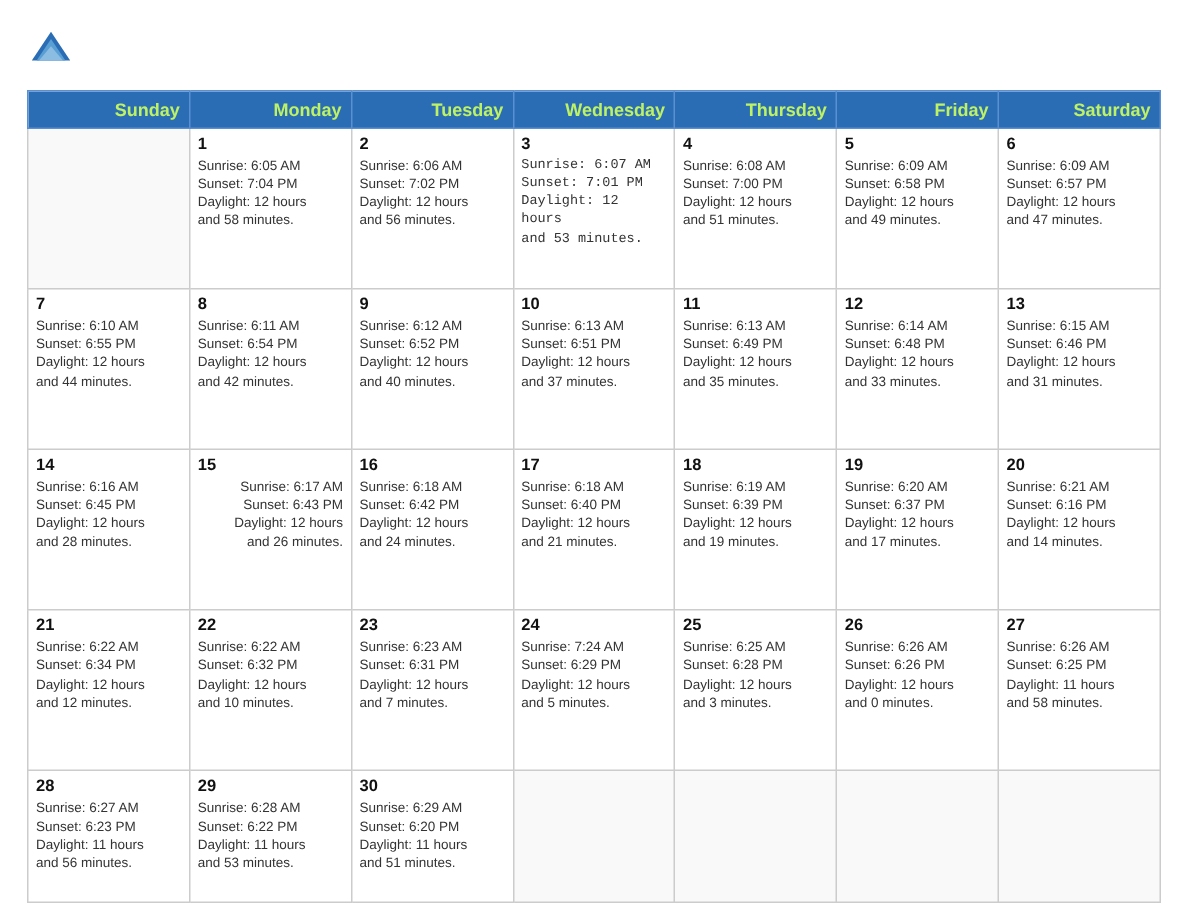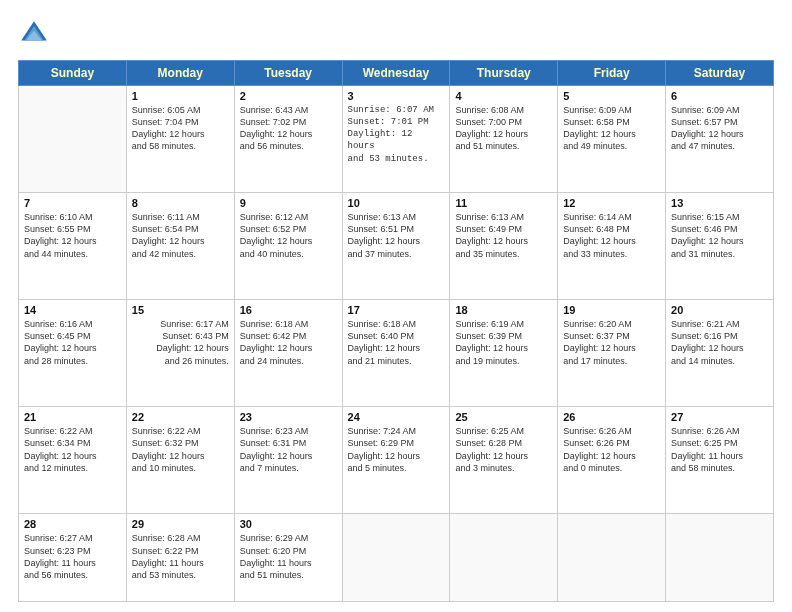--- a/index.html
+++ b/index.html
@@ -55,25 +55,25 @@
       color: #444;
     }
     .calendar {
       flex: 1;
       border-collapse: collapse;
       width: 100%;
       table-layout: fixed;
     }
     .calendar th {
       background: #2a6db5;
-      color: #fef9c3;
+      color: #bef264;
       font-size: 12px;
       font-weight: bold;
       padding: 5px 6px;
-      text-align: center;
+      text-align: right;
       border: 1px solid #5a8fd0;
     }
     .calendar td {
       border: 1px solid #ccc;
       vertical-align: top;
       padding: 4px 5px;
       font-size: 9.5px;
       color: #333;
       height: 88px;
     }
@@ -135,21 +135,21 @@
           <td class="empty"></td>
           <td>
             <span class="day-num">1</span>
             <div class="info" style="white-space: pre-line;">Sunrise: 6:05 AM
 Sunset: 7:04 PM
 Daylight: 12 hours
 and 58 minutes.</div>
           </td>
           <td>
             <span class="day-num">2</span>
-            <div class="info" style="white-space: pre-line;">Sunrise: 6:43 AM
+            <div class="info" style="white-space: pre-line;">Sunrise: 6:06 AM
 Sunset: 7:02 PM
 Daylight: 12 hours
 and 56 minutes.</div>
           </td>
           <td>
             <span class="day-num">3</span>
             <div class="info" style="white-space: pre-line; font-family: Liberation Mono, monospace;">Sunrise: 6:07 AM
 Sunset: 7:01 PM
 Daylight: 12 hours
 and 53 minutes.</div>

